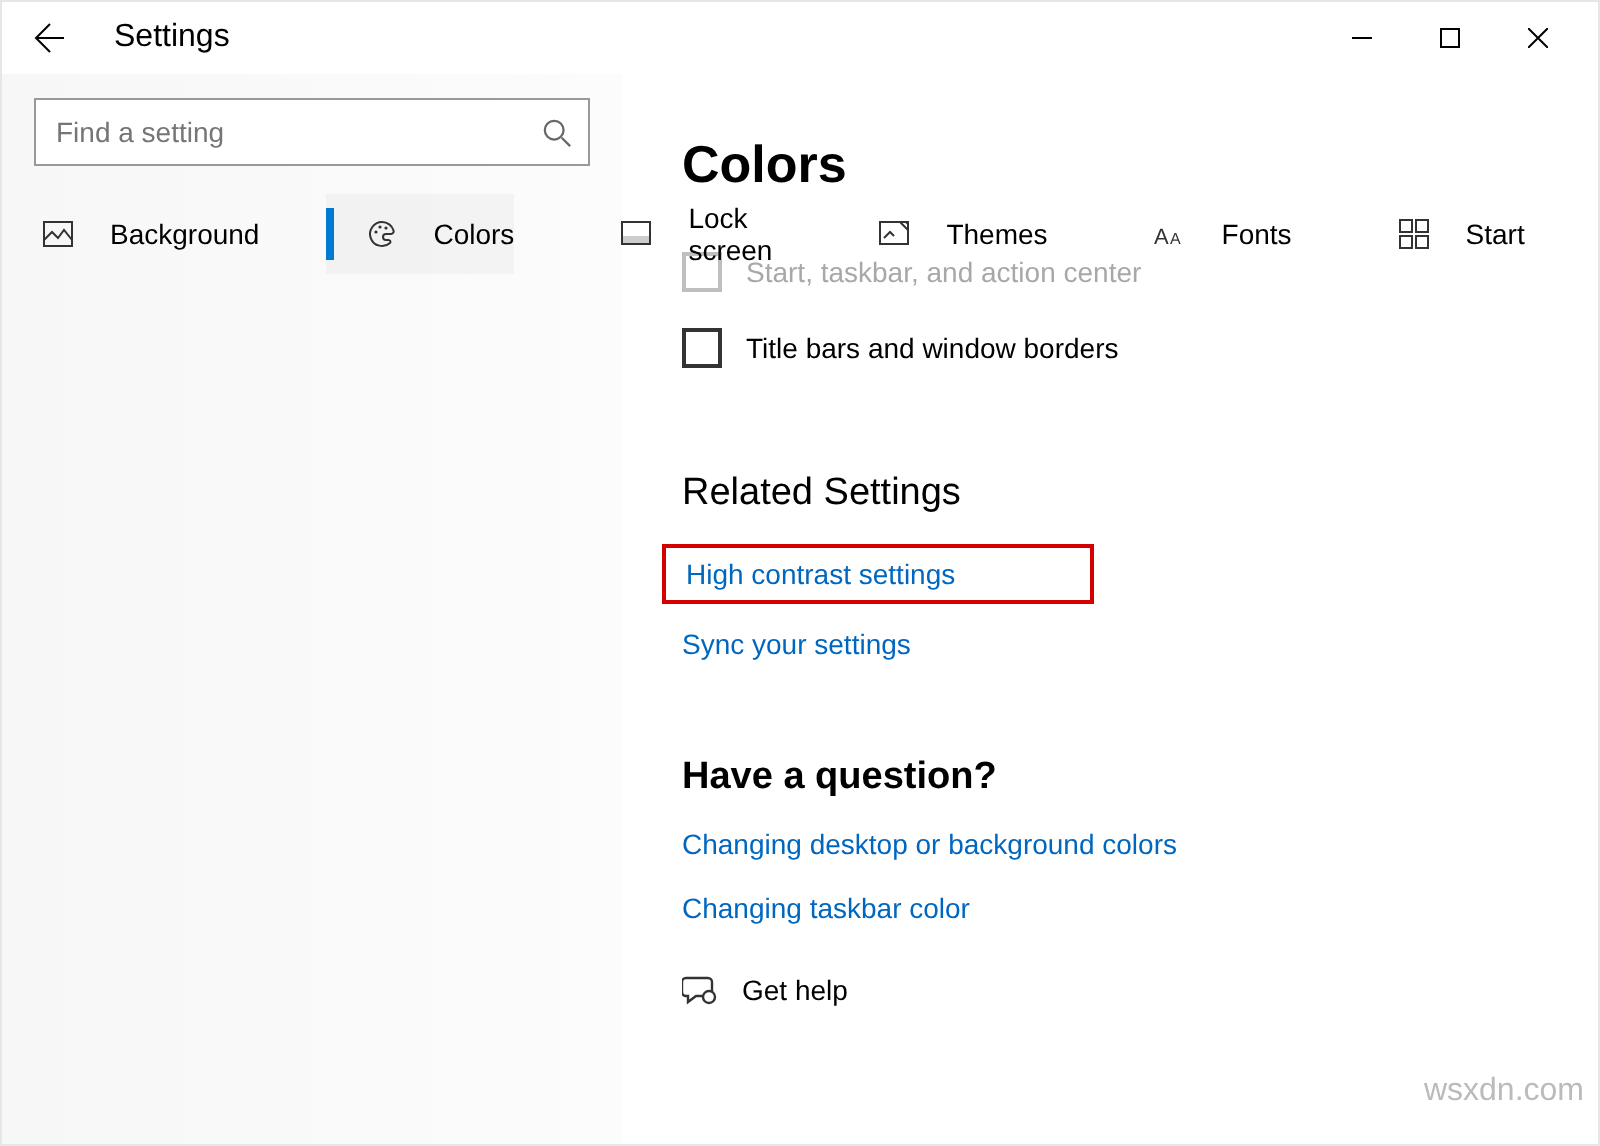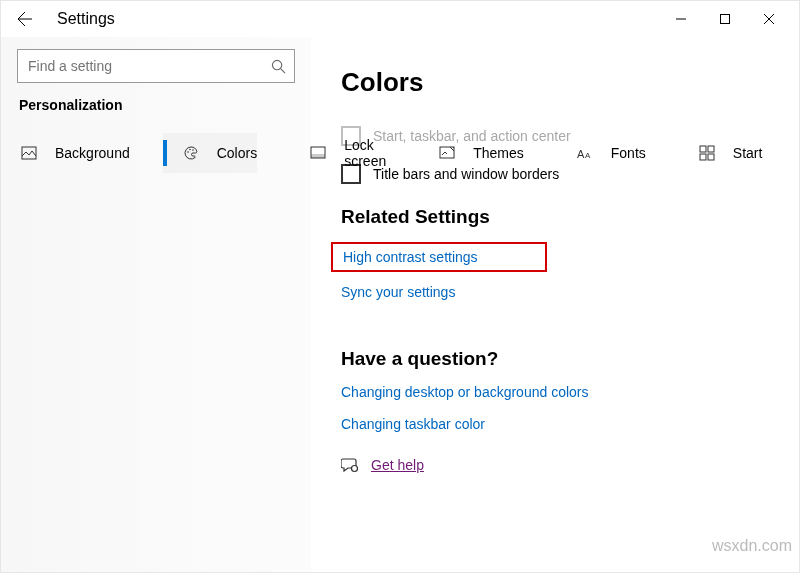--- a/index.html
+++ b/index.html
@@ -24,27 +24,27 @@
     .nav-item .label { font-size: 14px; color: #000; }
     .nav-item.selected::before { content: ""; position: absolute; left: 0; top: 7px; bottom: 7px; width: 4px; background: #0078d4; }
     .nav-item.selected { background: rgba(0,0,0,0.03); }
     .main { flex: 1; padding: 30px 30px 0 30px; overflow-y: auto; }
     .page-title { font-size: 26px; font-weight: 600; color: #000; margin-bottom: 28px; }
     .chk-row { display: flex; align-items: center; gap: 12px; margin-bottom: 18px; }
     .chk { width: 20px; height: 20px; border: 2px solid #333; display: inline-block; }
     .chk.disabled { border-color: #bfbfbf; }
     .chk-label { font-size: 14px; color: #000; }
     .chk-label.disabled { color: #a8a8a8; }
-    .related-title { font-size: 19px; font-weight: 700; margin-top: 22px; margin-bottom: 14px; }
+    .related-title { font-size: 19px; font-weight: 400; margin-top: 52px; margin-bottom: 14px; }
     .link { color: #0067c0; font-size: 14px; display: block; margin-bottom: 16px; }
     .link.highlighted { border: 2px solid #d40000; padding: 5px 10px; width: 216px; margin-left: -10px; margin-bottom: 12px; }
     .question-title { font-size: 19px; font-weight: 600; margin-top: 48px; margin-bottom: 14px; }
     .gethelp { display: flex; align-items: center; gap: 12px; margin-top: 24px; }
     .gethelp .icon { width: 18px; height: 18px; display: flex; align-items: center; justify-content: center; }
-    .gethelp .label { color: #701a75; font-size: 14px; text-decoration: underline; }
+    .gethelp .label { color: #000000; font-size: 14px; }
     .watermark { position: absolute; bottom: 18px; right: 8px; font-size: 16px; color: #bbb; }
   </style>
 </head>
 <body>
 
 <div class="window">
   <div class="titlebar">
     <div class="back-btn">
       <svg width="16" height="16" viewBox="0 0 16 16">
           <path d="M8 1 L1 8 L8 15 M1 8 H15" stroke="#000" stroke-width="1" fill="none"></path>
@@ -74,21 +74,20 @@
     <div class="sidebar">
 
       <div class="find">
         <input placeholder="Find a setting" style="">
         <svg width="15" height="15" viewBox="0 0 16 16">
             <circle cx="6.5" cy="6.5" r="5" stroke="#666" stroke-width="1.2" fill="none"></circle>
             <path d="M10.5 10.5 L15 15" stroke="#666" stroke-width="1.2"></path>
           </svg>
       </div>
 
-      <div class="section-header">Personalization</div>
 
       <div class="nav">
         <div class="nav-item">
           <span class="icon">
             <svg width="16" height="16" viewBox="0 0 16 16">
                 <rect x="1" y="2" width="14" height="12" stroke="#333" stroke-width="1" fill="none"></rect>
                 <path d="M1 11 L5 7 L8 10 L11 6 L15 11" stroke="#333" stroke-width="1" fill="none"></path>
               </svg>
           </span>
           <span class="label">Background</span>

